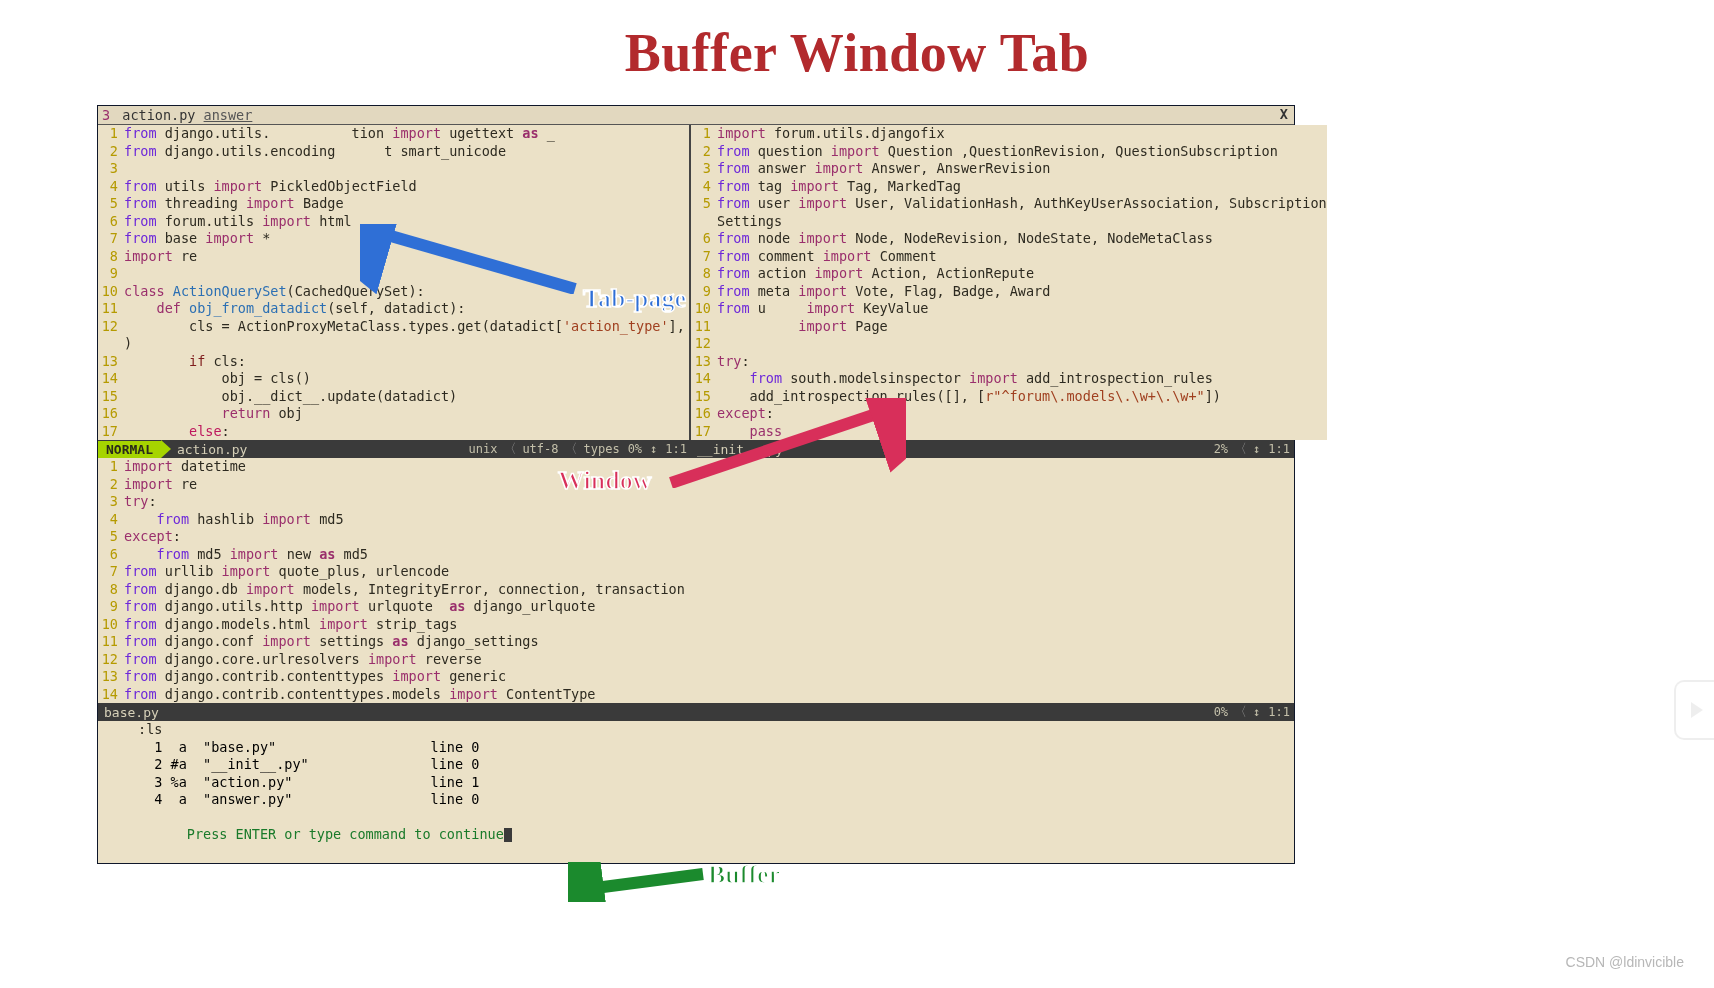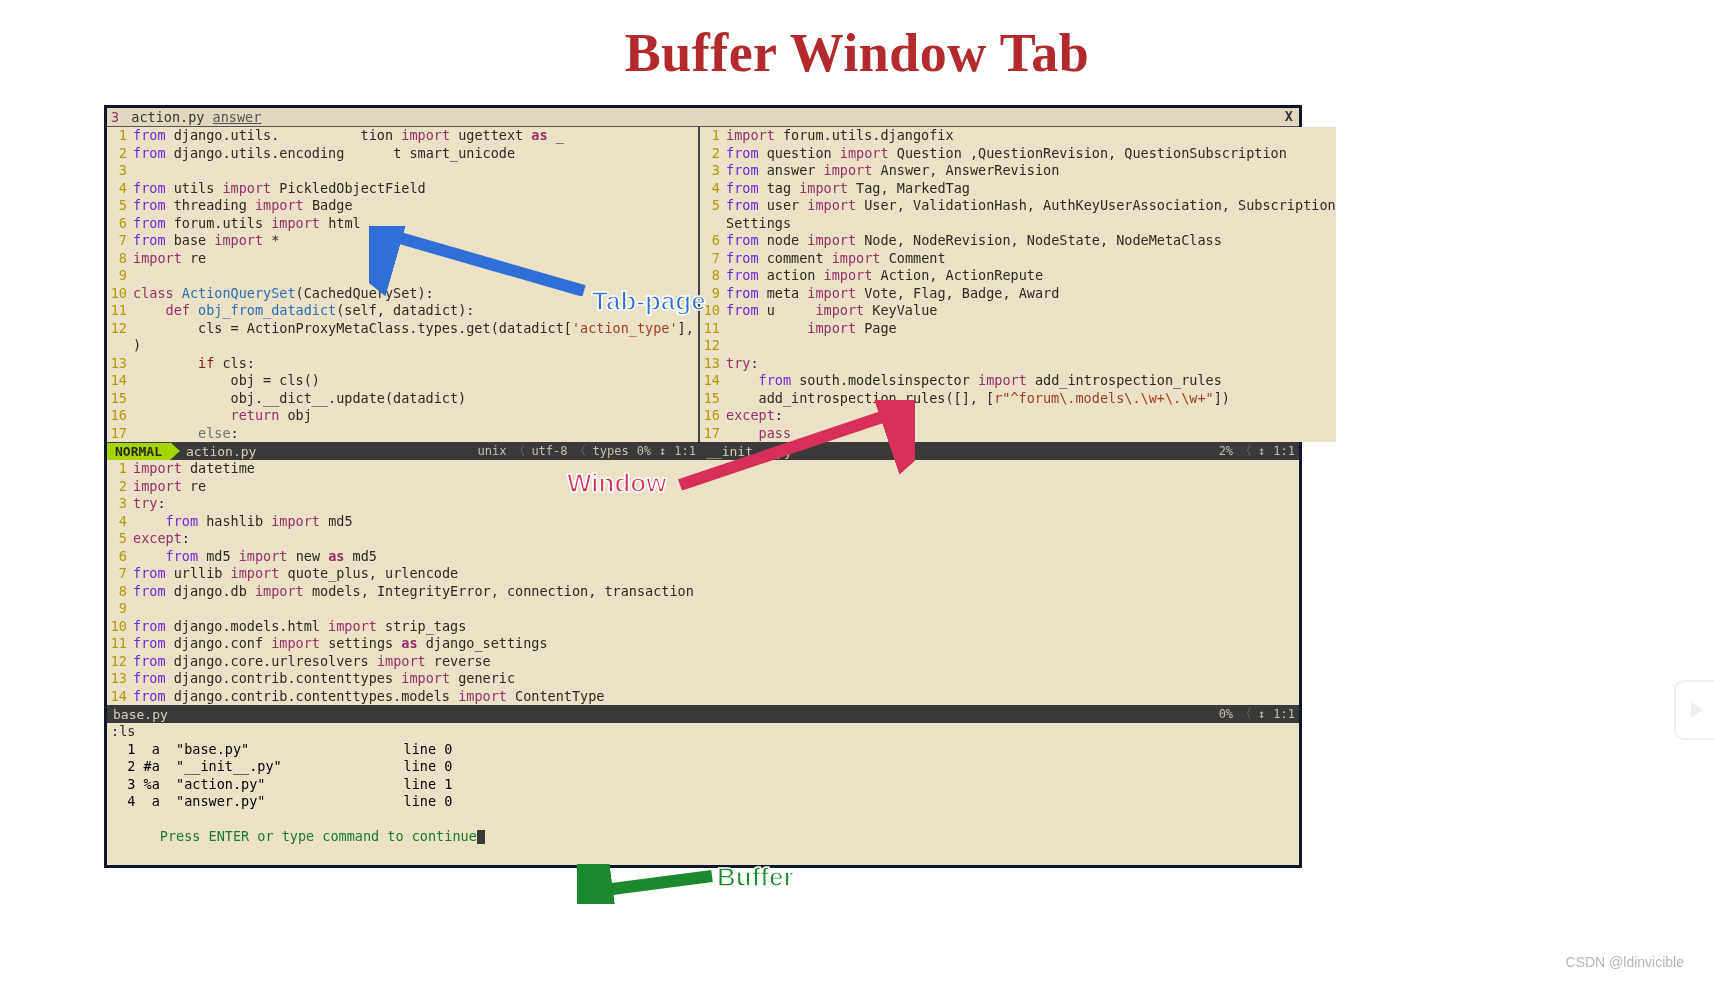--- a/index.html
+++ b/index.html
@@ -15,25 +15,25 @@
     font-family: Georgia, "Times New Roman", serif;
     font-size: 54px;
     font-weight: 700;
     color: #b22a2d;
     text-align: center;
     padding: 22px 0 10px 0;
     letter-spacing: 0.5px;
   }
   .editor-frame {
     position: absolute;
-    left: 104px;
+    left: 97px;
     top: 105px;
     width: 1198px;
     background: #ebe1c7;
-    border: 3px solid #0f172a;
+    border: 1px solid #0f172a;
   }
   .tab-bar {
     background: #e2d8bf;
     padding: 1px 4px;
     font-size: 13.5px;
     color: #9a2f6c;
     border-bottom: 1px solid #555;
     position: relative;
   }
   .tab-bar .num { color: #9a2f6c; margin-right: 4px; }
@@ -59,21 +59,21 @@
     padding-right: 6px;
     flex-shrink: 0;
   }
   .kw-from { color: #6d28d9; }
   .kw-import { color: #9a2f6c; }
   .kw-as { color: #9a2f6c; font-weight: bold; }
   .kw-class { color: #9a2f6c; }
   .kw-def { color: #9a2f6c; }
   .kw-if { color: #7f1d1d; }
   .kw-return { color: #9a2f6c; }
-  .kw-else { color: #737373; }
+  .kw-else { color: #be185d; }
   .kw-try { color: #9a2f6c; }
   .kw-except { color: #9a2f6c; }
   .kw-pass { color: #9a2f6c; }
   .ident { color: #2d2a20; }
   .func { color: #2b6fb3; font-weight: 500; }
   .str { color: #a04020; }
   .none { color: #2b6fb3; }
   .status-bar {
     background: #3a3a3a;
     color: #d6d0b8;
@@ -104,33 +104,34 @@
   .file-name { color: #d6d0b8; padding-left: 6px; font-weight: 500; }
   .sb-fill { flex: 1; }
   .sb-seg { color: #c4c0aa; font-size: 12px; padding: 0 4px; }
   .sb-chev { color: #888; padding: 0 2px; }
   .bottom-pane .code { }
   .cmd-area {
     background: #ebe1c7;
     font-size: 13.5px;
     line-height: 17.5px;
     padding: 0 4px 2px 4px;
+    margin-left: 36px;
   }
   .cmd-line { white-space: pre; color: #2d2a20; }
   .buflist-line { display:flex; white-space: pre; }
   .prompt { color: #1a7a2a; }
   .cursor-block {
     display: inline-block; width: 8px; height: 14px;
     background: #3a3a3a; vertical-align: text-bottom;
   }
 
   
   .anno {
     position: absolute;
-    font-family: Liberation Sans, sans-serif;
+    font-family: Liberation Serif, serif;
     font-weight: 800;
     font-size: 26px;
     -webkit-text-stroke: 1.5px #fff;
   }
   .anno.tab-page { color: #2f6fd6; left: 485px; top: 178px; }
   .anno.window   { color: #d82f5a; left: 460px; top: 360px; }
   .anno.buffer   { color: #1b8a2d; left: 610px; top: 754px; }
 
   
   .arrow-blue {
@@ -268,21 +269,21 @@
   <div class="bottom-pane">
     <div class="code" id="bottom-code">
         <div class="code-line"><span class="ln">1</span><span><span class="kw-import">import</span> <span class="ident">datetime</span></span></div>
         <div class="code-line"><span class="ln">2</span><span><span class="kw-import">import</span> <span class="ident">re</span></span></div>
         <div class="code-line"><span class="ln">3</span><span><span class="kw-try">try</span><span class="ident">:</span></span></div>
         <div class="code-line"><span class="ln">4</span><span>    <span class="kw-from">from</span> <span class="ident">hashlib</span> <span class="kw-import">import</span> <span class="ident">md5</span></span></div>
         <div class="code-line"><span class="ln">5</span><span><span class="kw-except">except</span><span class="ident">:</span></span></div>
         <div class="code-line"><span class="ln">6</span><span>    <span class="kw-from">from</span> <span class="ident">md5</span> <span class="kw-import">import</span> <span class="ident">new</span> <span class="kw-as">as</span> <span class="ident">md5</span></span></div>
         <div class="code-line"><span class="ln">7</span><span><span class="kw-from">from</span> <span class="ident">urllib</span> <span class="kw-import">import</span> <span class="ident">quote_plus, urlencode</span></span></div>
         <div class="code-line"><span class="ln">8</span><span><span class="kw-from">from</span> <span class="ident">django.db</span> <span class="kw-import">import</span> <span class="ident">models, IntegrityError, connection, transaction</span></span></div>
-        <div class="code-line"><span class="ln">9</span></div>
+        <div class="code-line"><span class="ln">9</span><span><span class="kw-from">from</span> <span class="ident">django.utils.http</span> <span class="kw-import">import</span> <span class="ident">urlquote  </span><span class="kw-as">as</span> <span class="ident">django_urlquote</span></span></div>
         <div class="code-line"><span class="ln">10</span><span><span class="kw-from">from</span> <span class="ident">django.models.html</span> <span class="kw-import">import</span> <span class="ident">strip_tags</span></span></div>
         <div class="code-line"><span class="ln">11</span><span><span class="kw-from">from</span> <span class="ident">django.conf</span> <span class="kw-import">import</span> <span class="ident">settings</span> <span class="kw-as">as</span> <span class="ident">django_settings</span></span></div>
         <div class="code-line"><span class="ln">12</span><span><span class="kw-from">from</span> <span class="ident">django.core.urlresolvers</span> <span class="kw-import">import</span> <span class="ident">reverse</span></span></div>
         <div class="code-line"><span class="ln">13</span><span><span class="kw-from">from</span> <span class="ident">django.contrib.contenttypes</span> <span class="kw-import">import</span> <span class="ident">generic</span></span></div>
         <div class="code-line"><span class="ln">14</span><span><span class="kw-from">from</span> <span class="ident">django.contrib.contenttypes.models</span> <span class="kw-import">import</span> <span class="ident">ContentType</span></span></div>
       </div>
   </div>
 
   <div class="status-bar">
     <span class="file-name">base.py</span>

